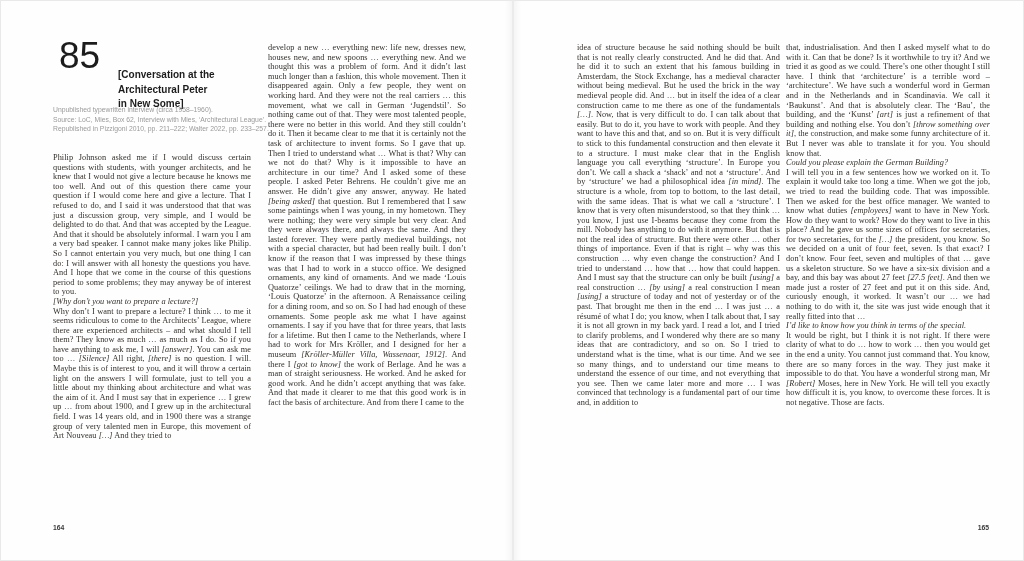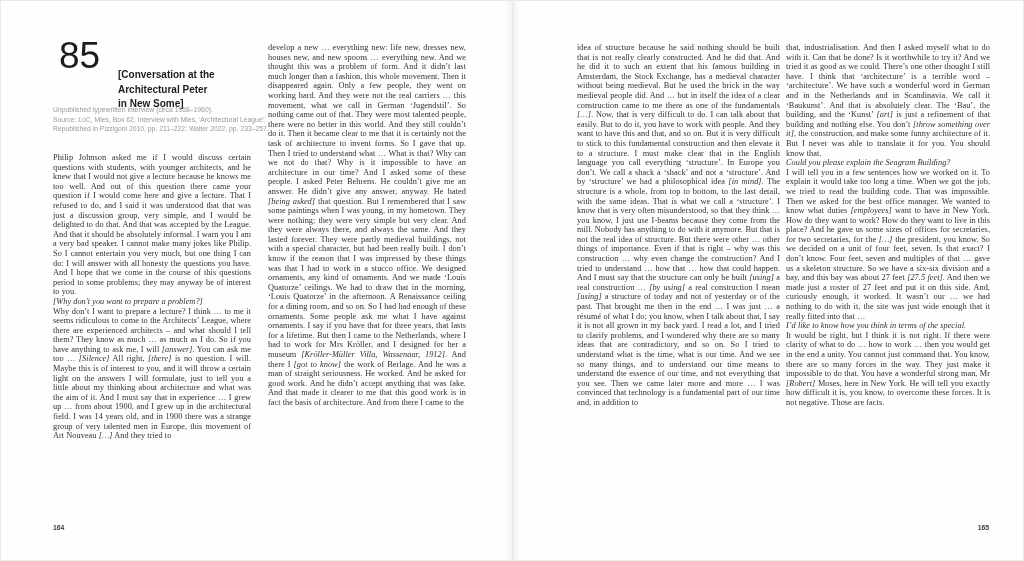--- a/index.html
+++ b/index.html
@@ -77,37 +77,37 @@
     </div>
 
     <div class="source-block">
       <div>Unpublished typewritten interview (circa 1958–1960).</div>
       <div>Source: LoC, Mies, Box 62, Interview with Mies, ‘Architectural League’.</div>
       <div>Republished in Pizzigoni 2010, pp. 211–222; Walter 2022, pp. 233–257.</div>
     </div>
 
     <div class="col pl-col1">
         <p><span>Philip Johnson asked me if I would discuss certain questions with students, with younger architects, and he knew that I would not give a lecture because he knows me too well. And out of this question there came your question if I would come here and give a lecture. That I refused to do, and I said it was understood that that was just a discussion group, very simple, and I would be delighted to do that. And that was accepted by the League. And that it should be absolutely informal. I warn you I am a very bad speaker. I cannot make many jokes like Philip. So I cannot entertain you very much, but one thing I can do: I will answer with all honesty the questions you have. And I hope that we come in the course of this questions period to some problems; they may anyway be of interest to you.</span></p>
-        <p><span class="it">[Why don’t you want to prepare a problem?]</span></p>
+        <p><span class="it">[Why don’t you want to prepare a lecture?]</span></p>
         <p><span>Why don’t I want to prepare a lecture? I think … to me it seems ridiculous to come to the Architects’ League, where there are experienced architects – and what should I tell them? They know as much … as much as I do. So if you have anything to ask me, I will </span><span class="it">[answer]</span><span>. You can ask me too … </span><span class="it">[Silence]</span><span> All right, </span><span class="it">[there]</span><span> is no question. I will. Maybe this is of interest to you, and it will throw a certain light on the answers I will formulate, just to tell you a little about my thinking about architecture and what was the aim of it. And I must say that in experience … I grew up … from about 1900, and I grew up in the architectural field. I was 14 years old, and in 1900 there was a strange group of very talented men in Europe, this movement of Art Nouveau </span><span class="it">[…]</span><span> And they tried to</span></p>
       </div>
     <div class="col pl-col2">
         <p><span>develop a new … everything new: life new, dresses new, houses new, and new spoons … everything new. And we thought this was a problem of form. And it didn’t last much longer than a fashion, this whole movement. Then it disappeared again. Only a few people, they went on working hard. And they were not the real carriers … this movement, what we call in German ‘Jugendstil’. So nothing came out of that. They were most talented people, there were no better in this world. And they still couldn’t do it. Then it became clear to me that it is certainly not the task of architecture to invent forms. So I gave that up. Then I tried to understand what … What is that? Why can we not do that? Why is it impossible to have an architecture in our time? And I asked some of these people. I asked Peter Behrens. He couldn’t give me an answer. He didn’t give any answer, anyway. He hated </span><span class="it">[being asked]</span><span> that question. But I remembered that I saw some paintings when I was young, in my hometown. They were nothing; they were very simple but very clear. And they were always there, and always the same. And they lasted forever. They were partly medieval buildings, not with a special character, but had been really built. I don’t know if the reason that I was impressed by these things was that I had to work in a stucco office. We designed ornaments, any kind of ornaments. And we made ‘Louis Quatorze’ ceilings. We had to draw that in the morning, ‘Louis Quatorze’ in the afternoon. A Renaissance ceiling for a dining room, and so on. So I had had enough of these ornaments. Some people ask me what I have against ornaments. I say if you have that for three years, that lasts for a lifetime. But then I came to the Netherlands, where I had to work for Mrs Kröller, and I designed for her a museum </span><span class="it">[Kröller-Müller Villa, Wassenaar, 1912]</span><span>. And there I </span><span class="it">[got to know]</span><span> the work of Berlage. And he was a man of straight seriousness. He worked. And he asked for good work. And he didn’t accept anything that was fake. And that made it clearer to me that this good work is in fact the basis of architecture. And from there I came to the</span></p>
       </div>
 
     <div class="folio folio-left">164</div>
   </div>
 
   <div class="page page-right">
     <div class="col pr-col1">
         <p><span>idea of structure because he said nothing should be built that is not really clearly constructed. And he did that. And he did it to such an extent that his famous building in Amsterdam, the Stock Exchange, has a medieval character without being medieval. But he used the brick in the way medieval people did. And … but in itself the idea of a clear construction came to me there as one of the fundamentals </span><span class="it">[…]</span><span>. Now, that is very difficult to do. I can talk about that easily. But to do it, you have to work with people. And they want to have this and that, and so on. But it is very difficult to stick to this fundamental construction and then elevate it to a structure. I must make clear that in the English language you call everything ‘structure’. In Europe you don’t. We call a shack a ‘shack’ and not a ‘structure’. And by ‘structure’ we had a philosophical idea </span><span class="it">[in mind]</span><span>. The structure is a whole, from top to bottom, to the last detail, with the same ideas. That is what we call a ‘structure’. I know that is very often misunderstood, so that they think … you know, I just use I-beams because they come from the mill. Nobody has anything to do with it anymore. But that is not the real idea of structure. But there were other … other things of importance. Even if that is right – why was this construction … why even change the construction? And I tried to understand … how that … how that could happen. And I must say that the structure can only be built </span><span class="it">[using]</span><span> a real construction … </span><span class="it">[by using]</span><span> a real construction I mean </span><span class="it">[using]</span><span> a structure of today and not of yesterday or of the past. That brought me then in the end … I was just … a résumé of what I do; you know, when I talk about that, I say it is not all grown in my back yard. I read a lot, and I tried to clarify problems, and I wondered why there are so many ideas that are contradictory, and so on. So I tried to understand what is the time, what is our time. And we see so many things, and to understand our time means to understand the essence of our time, and not everything that you see. Then we came later more and more … I was convinced that technology is a fundamental part of our time and, in addition to</span></p>
       </div>
     <div class="col pr-col2">
         <p><span>that, industrialisation. And then I asked myself what to do with it. Can that be done? Is it worthwhile to try it? And we tried it as good as we could. There’s one other thought I still have. I think that ‘architecture’ is a terrible word – ‘architecture’. We have such a wonderful word in German and in the Netherlands and in Scandinavia. We call it ‘Baukunst’. And that is absolutely clear. The ‘Bau’, the building, and the ‘Kunst’ </span><span class="it">[art]</span><span> is just a refinement of that building and nothing else. You don’t </span><span class="it">[throw something over it]</span><span>, the construction, and make some funny architecture of it. But I never was able to translate it for you. You should know that.</span></p>
-        <p><span class="it">Could you please explain the Seagram Building?</span></p>
+        <p><span class="it">Could you please explain the German Building?</span></p>
         <p><span>I will tell you in a few sentences how we worked on it. To explain it would take too long a time. When we got the job, we tried to read the building code. That was impossible. Then we asked for the best office manager. We wanted to know what duties </span><span class="it">[employees]</span><span> want to have in New York. How do they want to work? How do they want to live in this place? And he gave us some sizes of offices for secretaries, for two secretaries, for the </span><span class="it">[…]</span><span> the president, you know. So we decided on a unit of four feet, seven. Is that exact? I don’t know. Four feet, seven and multiples of that … gave us a skeleton structure. So we have a six-six division and a bay, and this bay was about 27 feet </span><span class="it">[27.5 feet]</span><span>. And then we made just a roster of 27 feet and put it on this side. And, curiously enough, it worked. It wasn’t our … we had nothing to do with it, the site was just wide enough that it really fitted into that …</span></p>
         <p><span class="it">I’d like to know how you think in terms of the special.</span></p>
         <p><span>It would be right, but I think it is not right. If there were clarity of what to do … how to work … then you would get in the end a unity. You cannot just command that. You know, there are so many forces in the way. They just make it impossible to do that. You have a wonderful strong man, Mr </span><span class="it">[Robert]</span><span> Moses, here in New York. He will tell you exactly how difficult it is, you know, to overcome these forces. It is not negative. Those are facts.</span></p>
       </div>
 
     <div class="folio folio-right">165</div>
   </div>
 
   <div class="gutter"></div>
 

